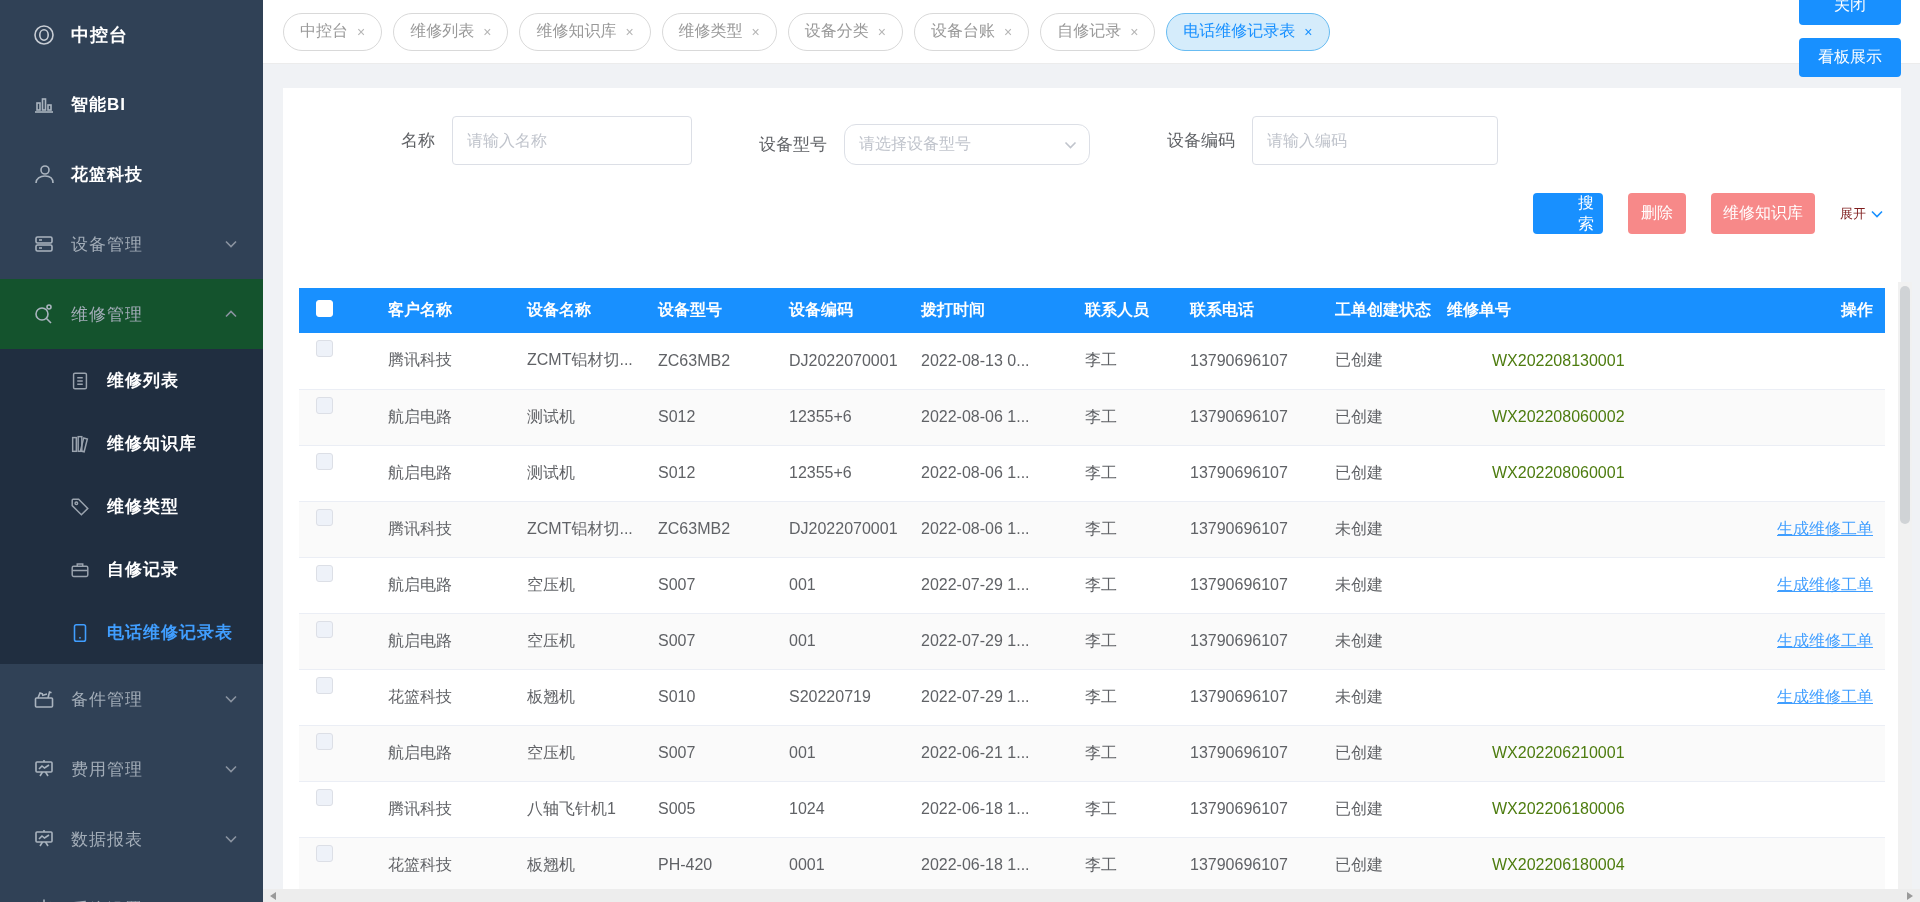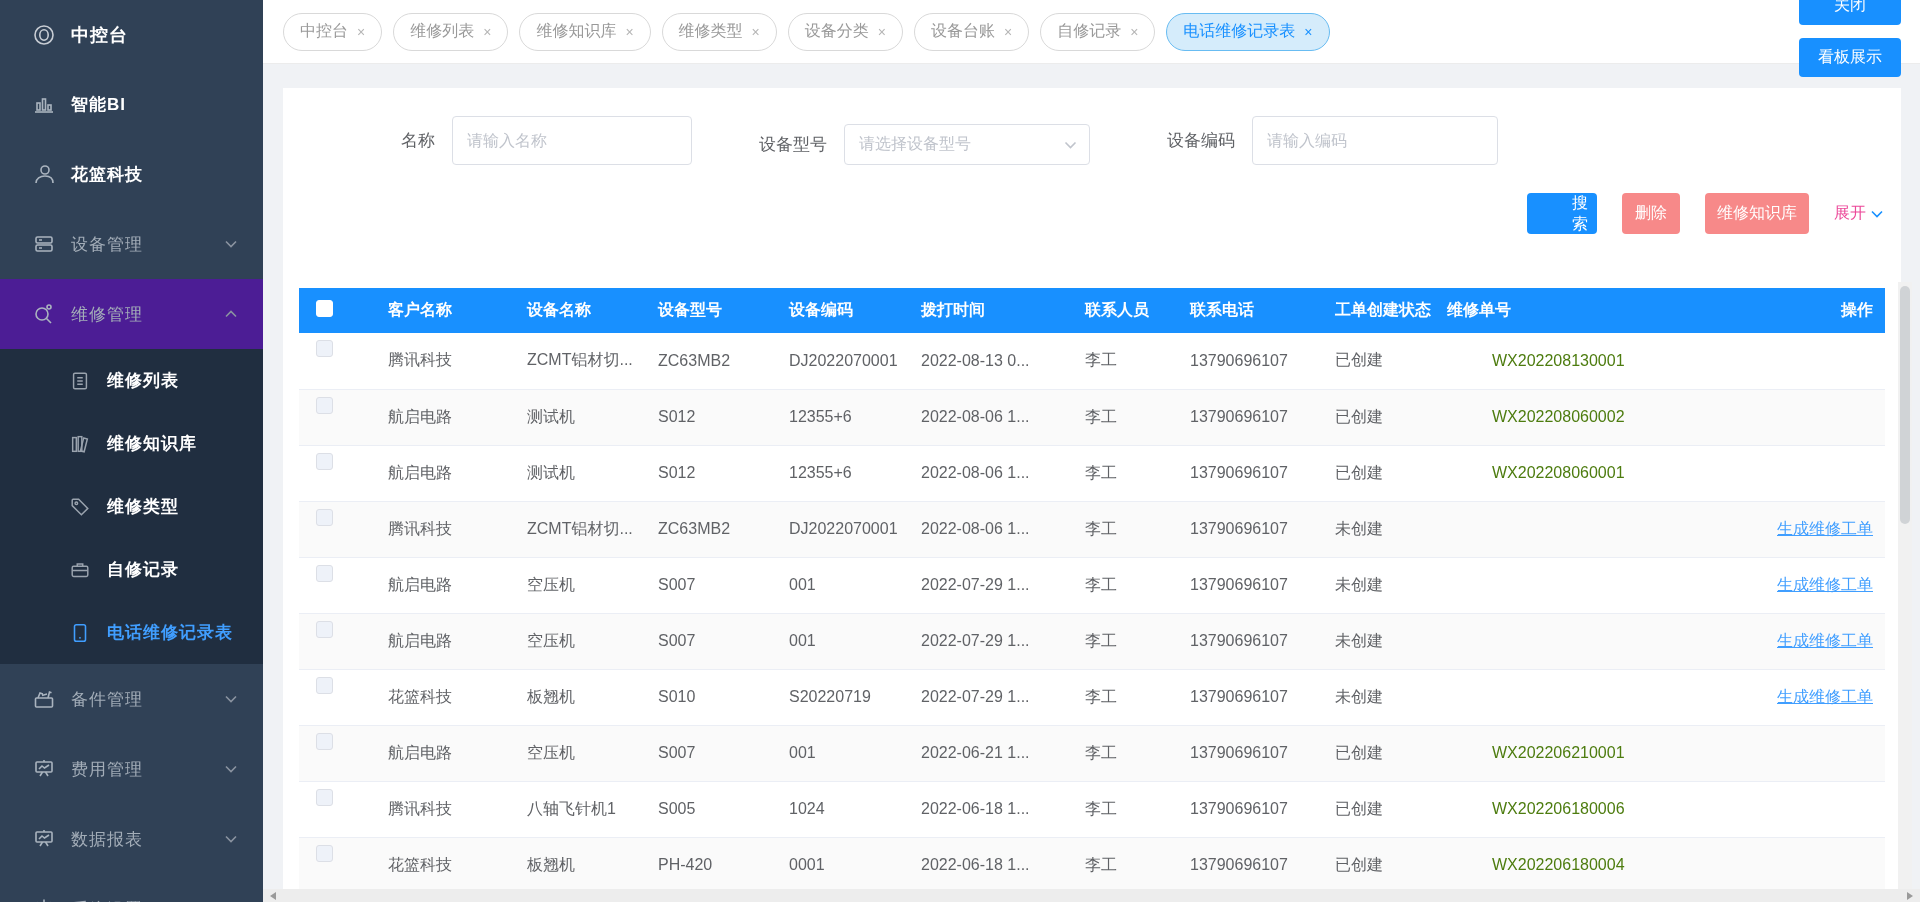--- a/index.html
+++ b/index.html
@@ -8,21 +8,21 @@
     font-family: "Liberation Sans", "DejaVu Sans", sans-serif;
     background:#f0f2f5; color:#606266; position:relative;
   }
   
   .sidebar { position:absolute; left:0; top:0; width:263px; height:902px; background:#304156; z-index:5; }
   .side-item { display:flex; align-items:center; height:70px; padding-left:31px; cursor:pointer; position:relative; }
   .side-item .icn { width:26px; height:26px; flex:0 0 26px; margin-right:14px; color:#aab4bf; display:flex; align-items:center; justify-content:center; }
   .side-item .lbl { font-size:17px; color:#a3adb8; letter-spacing:1px; }
   .side-item.leaf .lbl { color:#ffffff; font-weight:bold; }
   .side-item .chev { position:absolute; right:26px; color:#8a93a0; }
-  .side-item.parent-open { background:#4c1d95; }
+  .side-item.parent-open { background:#14532d; }
   .logo-row { height:69px; }
   .logo-row .lbl { color:#fff; font-weight:bold; font-size:18px; }
   .submenu { background:#202e40; }
   .submenu .side-item { height:63px; padding-left:67px; }
   .submenu .side-item .lbl { color:#fff; font-weight:bold; }
   .submenu .side-item.active .lbl { color:#409EFF; }
   .submenu .side-item.active .icn { color:#409EFF; }
   
   .topbar { position:absolute; left:263px; top:0; width:1657px; height:64px; background:#fff; display:flex; align-items:center; padding:0 19px 0 20px; border-bottom:1px solid #ececec; }
   .chips { display:flex; gap:11px; flex:1; }
@@ -35,29 +35,29 @@
   
   .card { position:absolute; left:283px; top:88px; width:1618px; height:801px; background:#fff; }
   .form-row { display:flex; align-items:flex-end; padding-top:28px; }
   .fgroup { display:flex; align-items:center; }
   .fgroup .flabel { font-size:17px; color:#606266; margin-right:17px; text-align:right; }
   .g1 { margin-left:90px; } .g1 .flabel{ width:62px; }
   .g2 { margin-left:60px; } .g2 .flabel{ width:75px; }
   .g3 { margin-left:70px; } .g3 .flabel{ width:75px; }
   .tinput { width:240px; height:49px; border:1px solid #dcdfe6; border-radius:4px; font-size:16px; padding:0 14px; color:#606266; font-family:inherit; outline:none; }
   .tinput::placeholder { color:#c0c4cc; }
-  .fselect { width:246px; height:41px; border:1px solid #dcdfe6; border-radius:4px; display:flex; align-items:center; padding:0 12px 0 14px; cursor:pointer; }
+  .fselect { width:246px; height:41px; border:1px solid #dcdfe6; border-radius:12px; display:flex; align-items:center; padding:0 12px 0 14px; cursor:pointer; }
   .fselect .ph { flex:1; font-size:16px; color:#c0c4cc; }
   .fselect .sel-chev { color:#c0c4cc; }
   .btns-row { display:flex; align-items:center; justify-content:flex-end; margin-top:28px; padding-right:18px; gap:25px; }
   .btn-search { width:70px; height:41px;padding-left:45px; }
   .btn-danger { background:#f78989; color:#fff; border:none; border-radius:4px; height:41px; font-size:16px; cursor:pointer; font-family:inherit; }
   .btn-del { width:58px; }
   .btn-clear { width:104px; }
-  .expand-link { color:#ec4899; font-size:16px; cursor:pointer; display:flex; align-items:center; gap:5px; }
+  .expand-link { color:#7f1d1d; font-size:13px; cursor:pointer; display:flex; align-items:center; gap:5px; }
   
   .table-wrap { margin:54px 16px 0 16px; }
   table { border-collapse:collapse; table-layout:fixed; width:1586px; }
   thead th { background:#1890ff; color:#fff; font-size:16px; font-weight:bold; text-align:left; height:45px; padding-left:10px; }
   thead th.op-h { text-align:right; padding-right:12px; }
   tbody td { height:56px; font-size:16px; color:#606266; padding-left:10px; border-bottom:1px solid #ebeef5; overflow:hidden; white-space:nowrap; }
   tbody tr:nth-child(even) { background:#fafafa; }
   td.cb-cell { vertical-align:top; padding-top:7px; }
   th.cb-cell { padding-left:17px; }
   .checkbox { width:17px; height:17px; border:1px solid #dcdfe6; border-radius:3px; background:#eef2f9; display:inline-block; margin-left:7px; cursor:pointer; }

